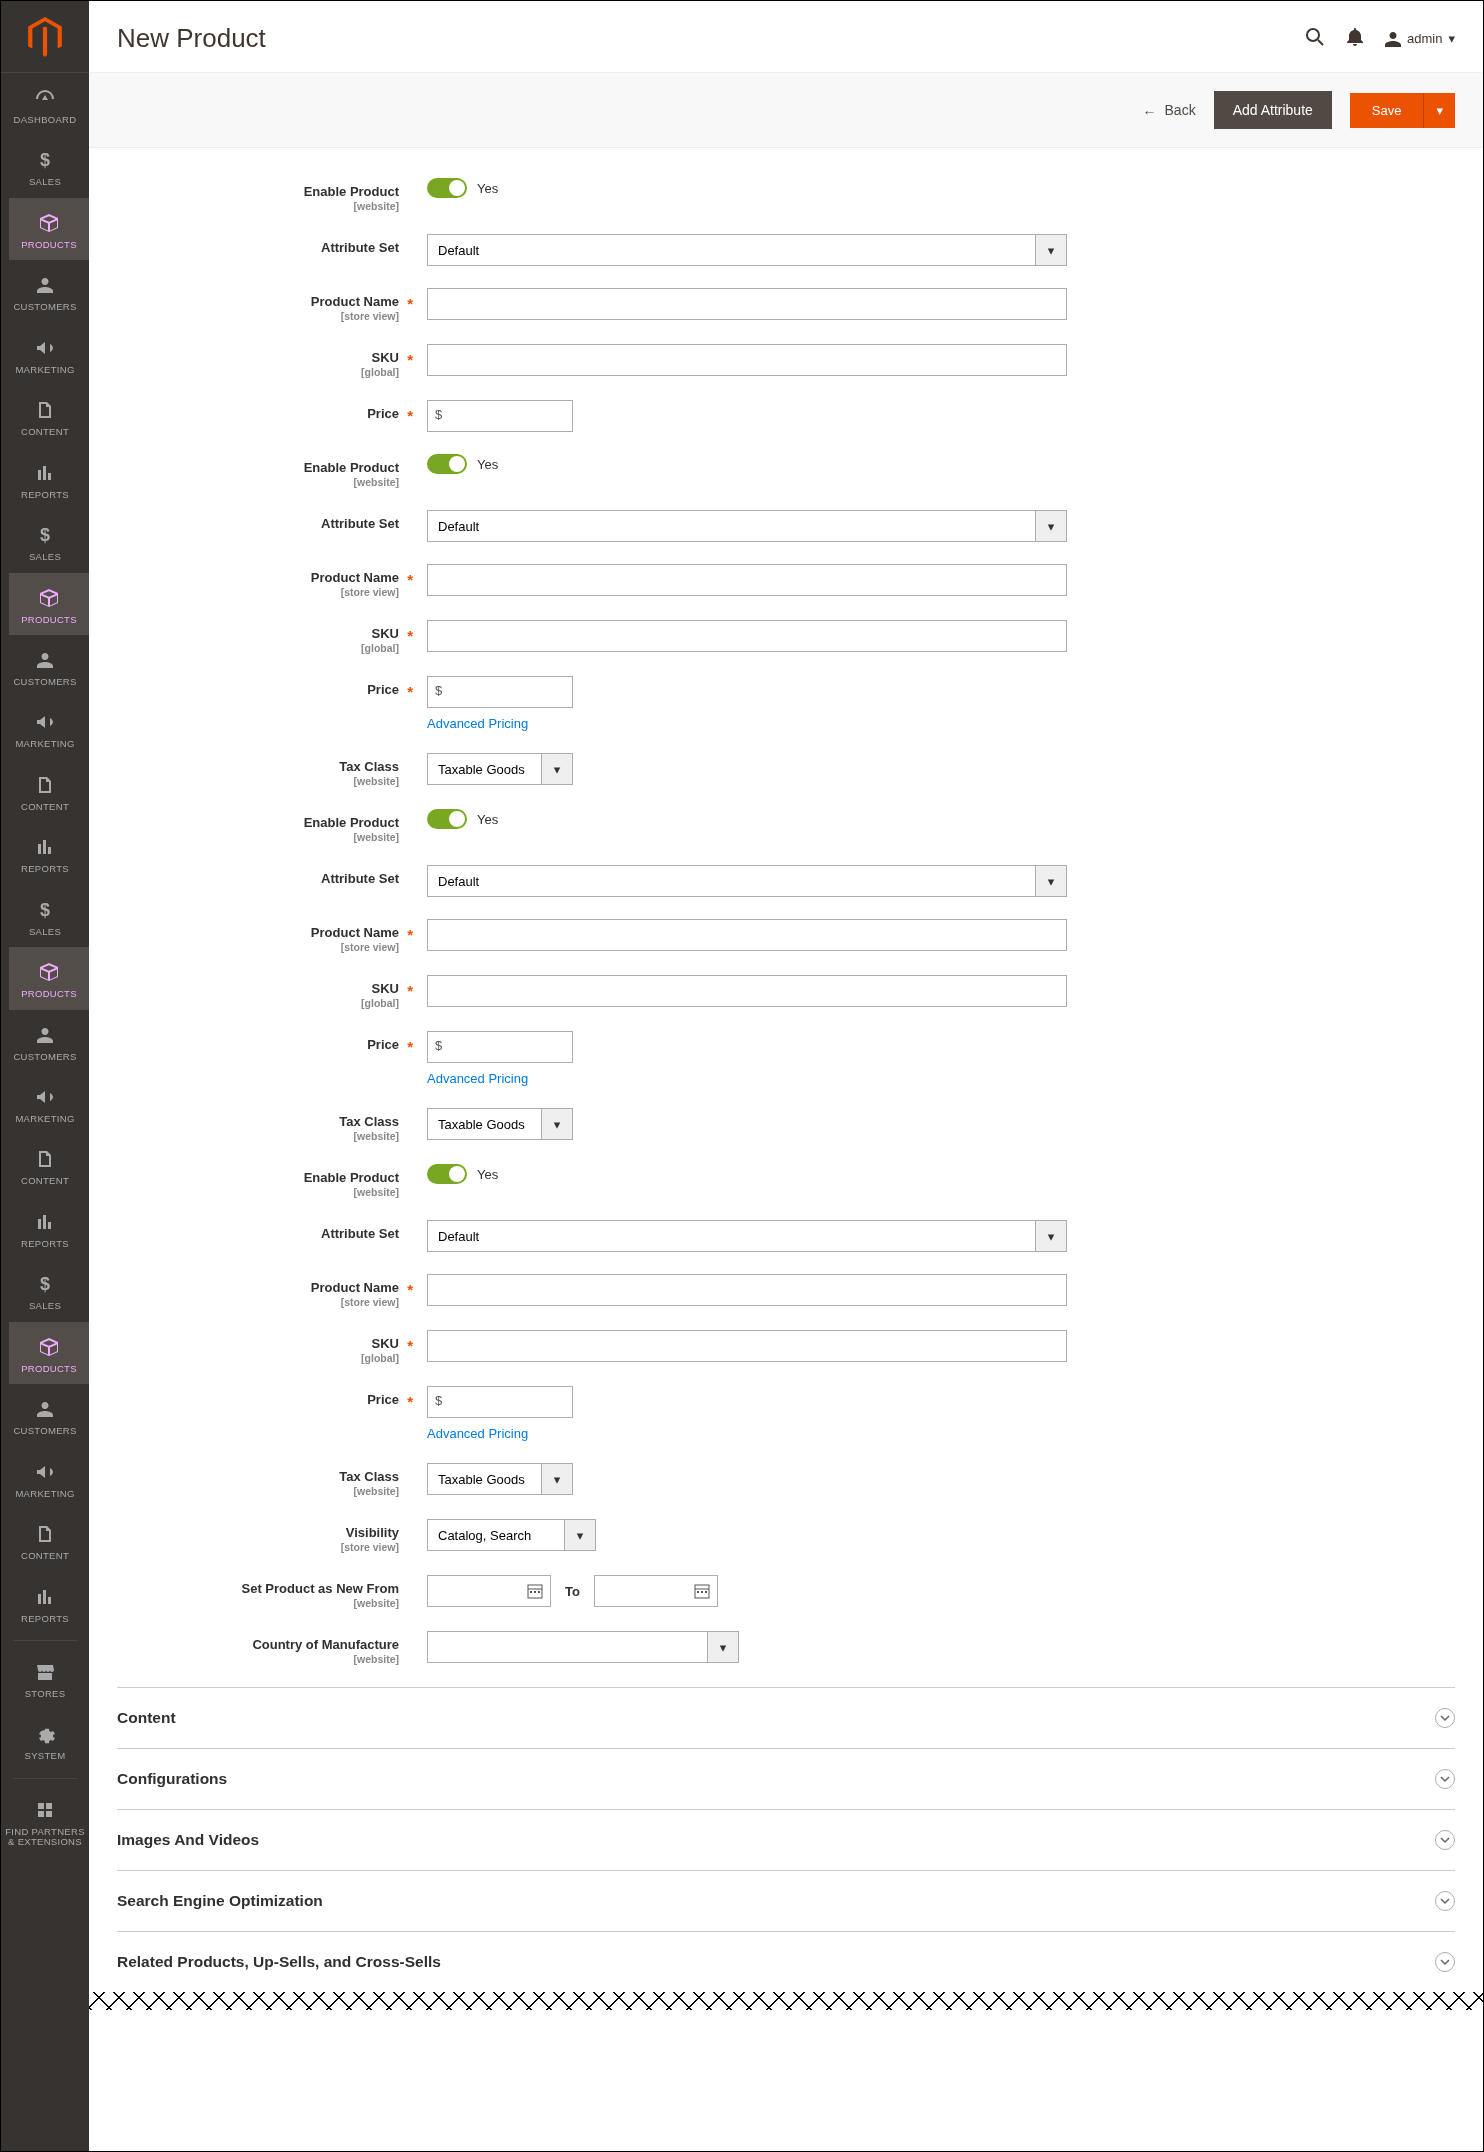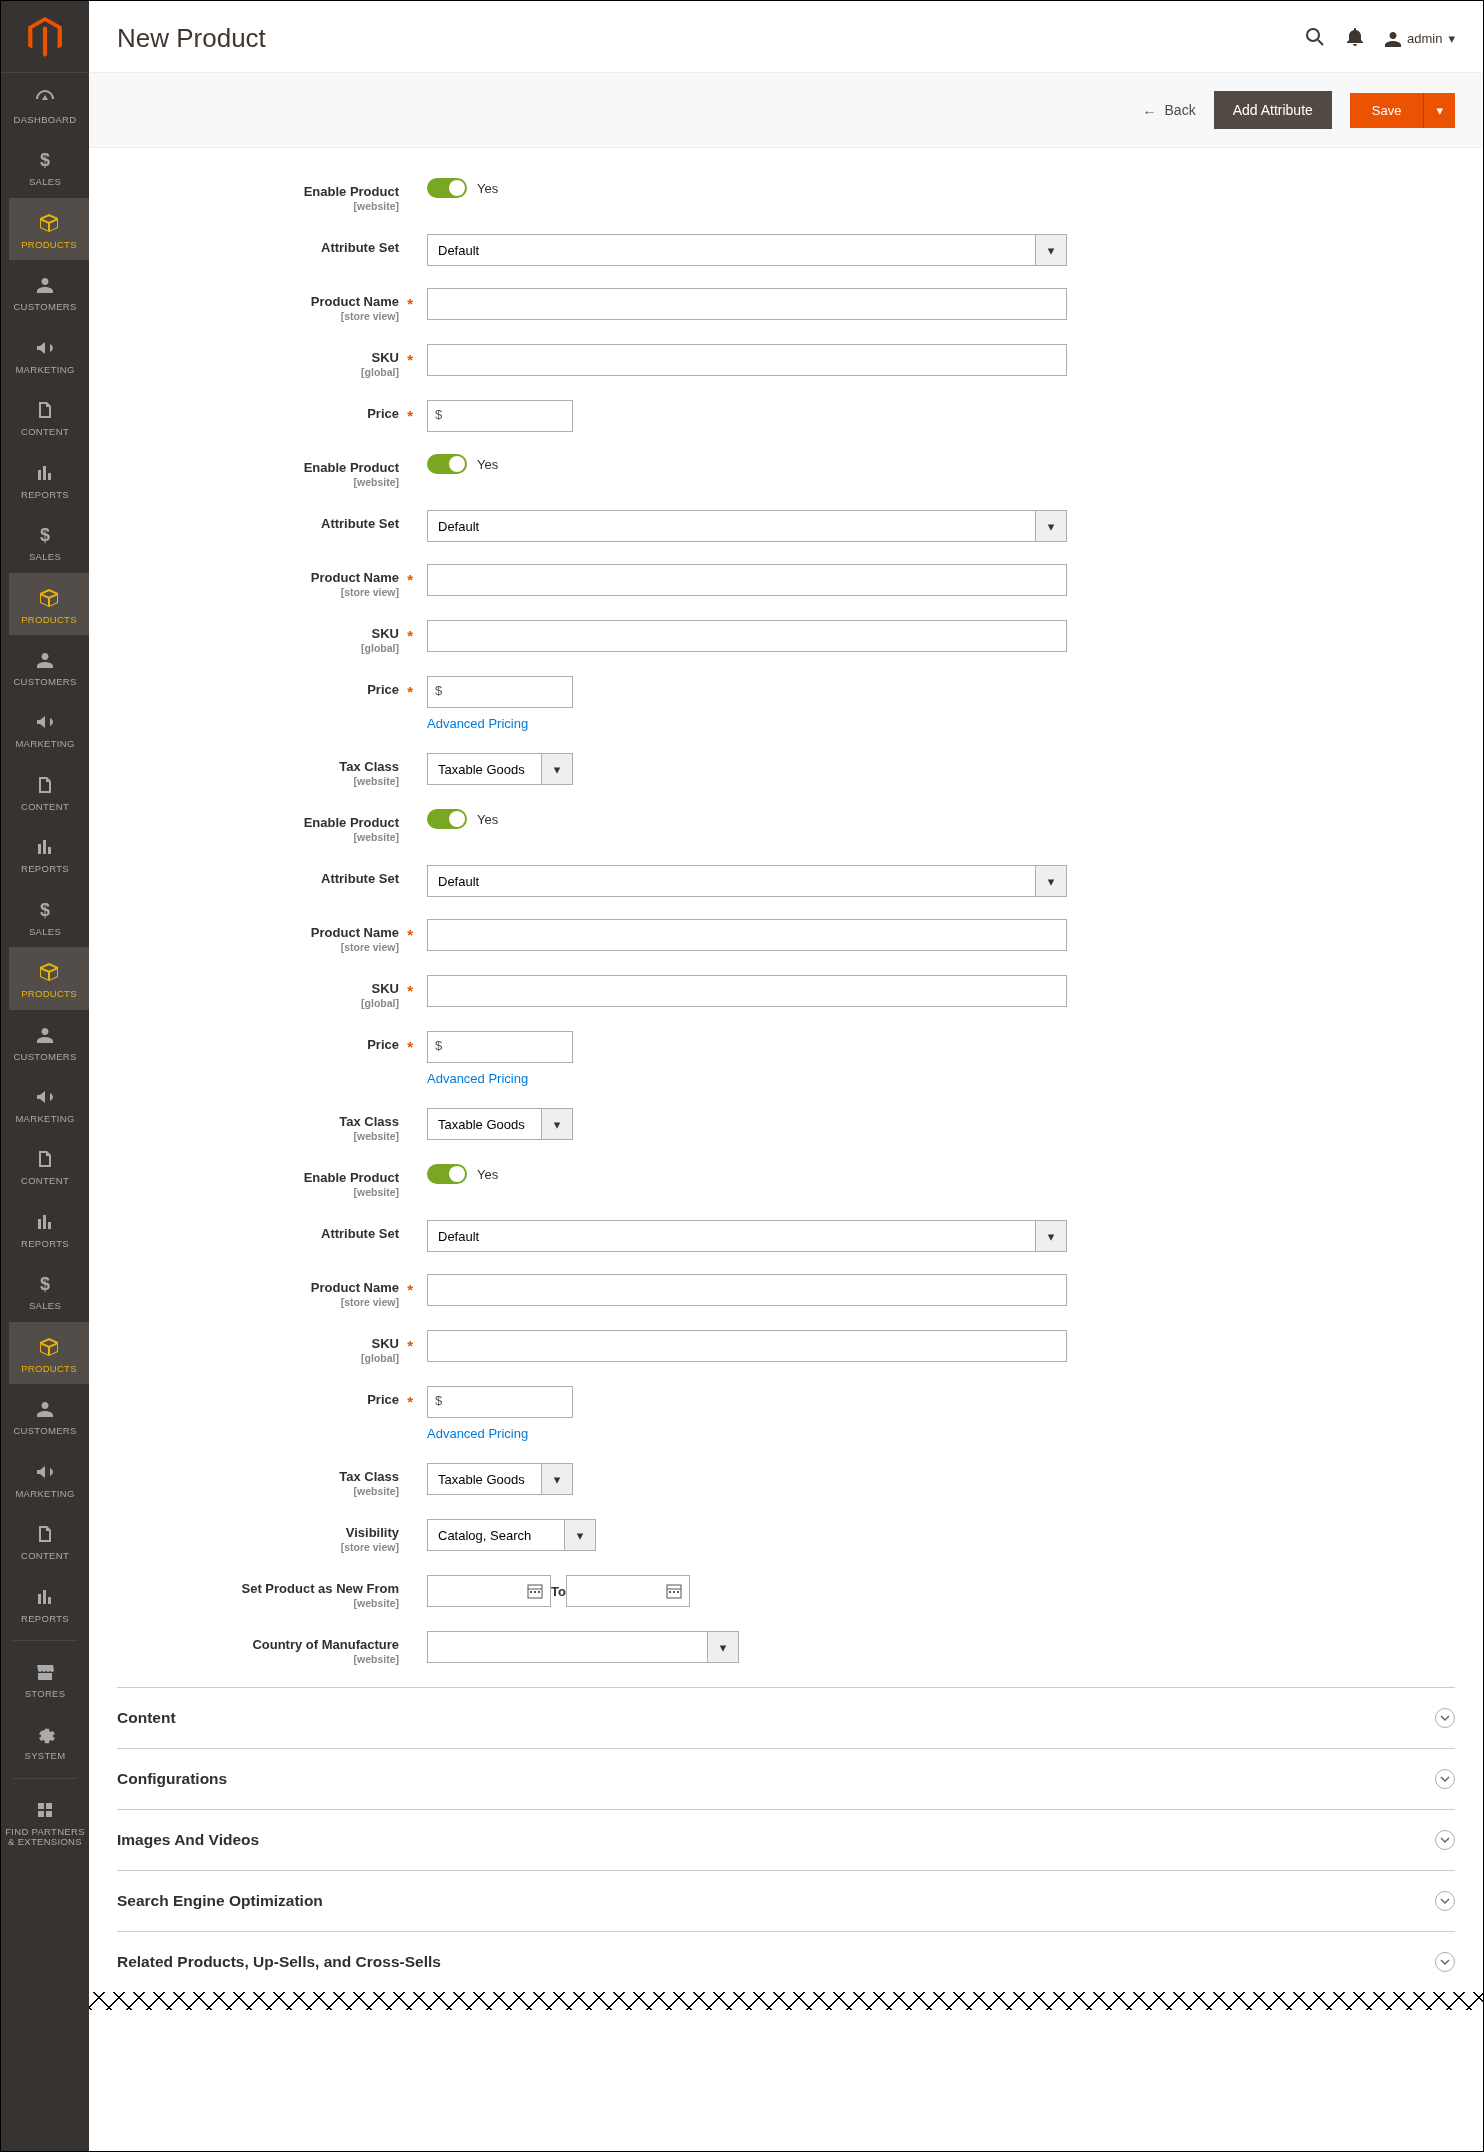--- a/index.html
+++ b/index.html
@@ -5,21 +5,21 @@
 * { margin: 0; padding: 0; box-sizing: border-box; }
 body { font-family: 'Helvetica Neue', Helvetica, Arial, sans-serif; font-size: 13px; color: #333; background: #fff; }
 
 .app { display: flex; min-height: 100vh; border: 1px solid #000; }
 
 
 .sidebar { width: 88px; background: #373330; flex-shrink: 0; }
 .logo { height: 72px; display: flex; align-items: center; justify-content: center; border-bottom: 1px solid #4a4542; }
 .logo svg { width: 34px; height: 40px; }
 .nav-item { text-align: center; padding: 14px 4px 10px; cursor: pointer; color: #aaa; }
-.nav-item.active { background: #524d49; color: #eab308; margin-left: 8px; }
+.nav-item.active { background: #524d49; color: #f0abfc; margin-left: 8px; }
 .nav-item .icon { display: flex; justify-content: center; margin-bottom: 6px; }
 .nav-item .label { font-size: 9.5px; letter-spacing: 0.3px; text-transform: uppercase; line-height: 1.1; }
 .nav-sep { border-top: 1px solid #4a4542; margin: 6px 12px; }
 
 
 .main { flex: 1; display: flex; flex-direction: column; }
 .header { display: flex; align-items: center; padding: 22px 28px 18px; }
 .page-title { font-size: 26px; font-weight: 400; color: #41362f; flex: 1; }
 .header-icons { display: flex; align-items: center; gap: 22px; }
 .header-icons .icon { cursor: pointer; color: #41362f; }
@@ -54,21 +54,21 @@
 .currency-wrap { position: relative; width: 146px; }
 .currency-wrap .sym { position: absolute; left: 8px; top: 7px; color: #555; }
 .currency-wrap .input-text { padding-left: 20px; }
 
 .link { color: #007bdb; font-size: 13px; cursor: pointer; margin-top: 8px; display: inline-block; }
 
 .toggle { width: 40px; height: 20px; background: #79a721; border-radius: 10px; position: relative; display: inline-block; vertical-align: middle; cursor: pointer; }
 .toggle::after { content: ''; position: absolute; right: 2px; top: 2px; width: 16px; height: 16px; background: #fff; border-radius: 50%; }
 .toggle-txt { margin-left: 10px; font-size: 13px; color: #303030; vertical-align: middle; }
 
-.date-row { display: flex; align-items: center; }
+.date-row { display: flex; align-items: center; gap: 14px; }
 .date-input { width: 124px; height: 32px; border: 1px solid #adadad; position: relative; background: #fff; }
 .date-input .cal { position: absolute; right: 6px; top: 6px; }
 .to-lbl { font-size: 13px; font-weight: 600; color: #303030; }
 
 
 .sections { padding: 0 28px; }
 .section { border-top: 1px solid #ccc; padding: 20px 0; display: flex; justify-content: space-between; align-items: center; cursor: pointer; }
 .section .title { font-size: 15.5px; font-weight: 600; color: #303030; }
 .section .chev { width: 20px; height: 20px; border: 1px solid #adadad; border-radius: 50%; display: flex; align-items: center; justify-content: center; }
 

